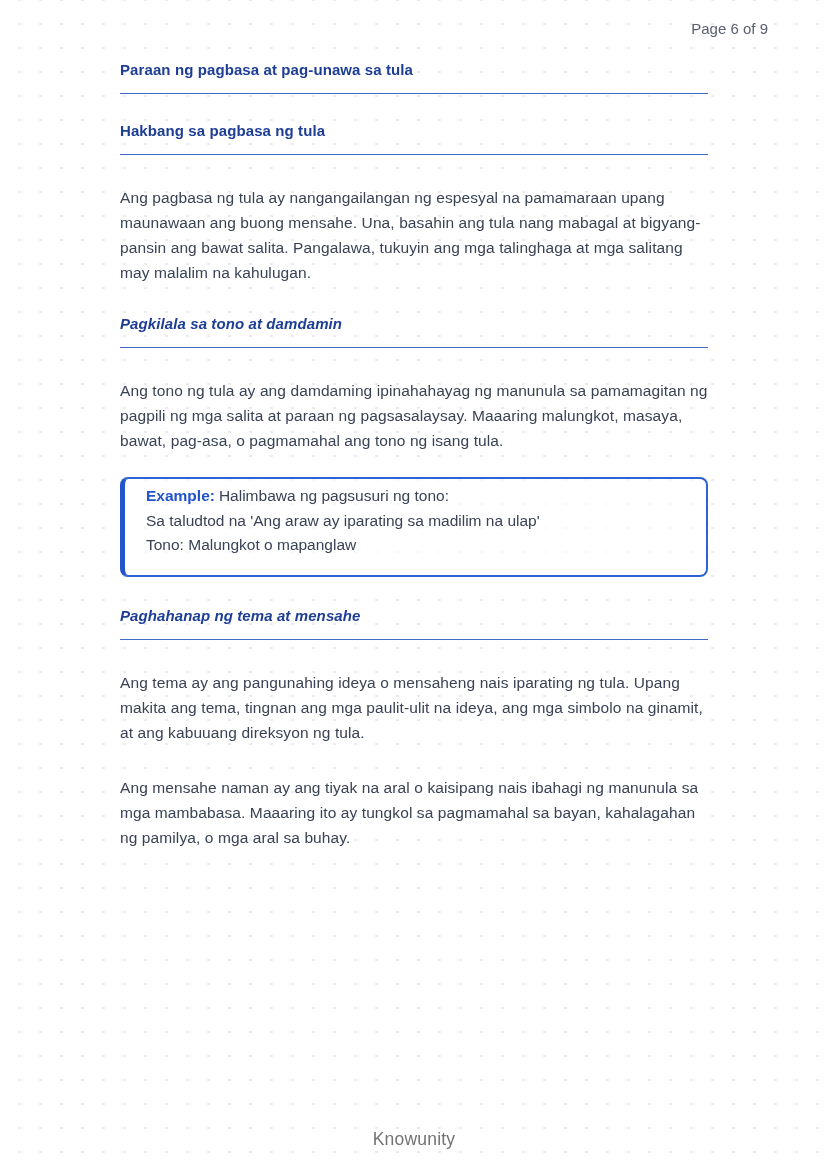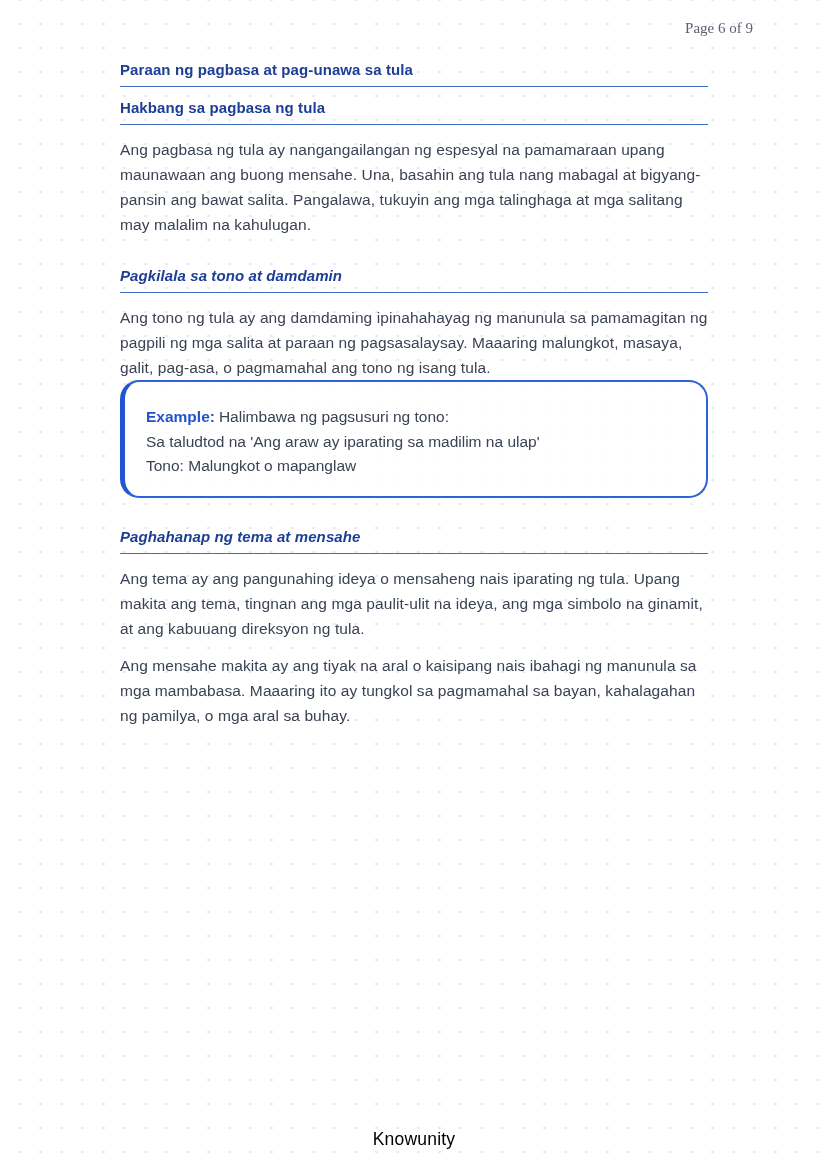--- a/index.html
+++ b/index.html
@@ -15,61 +15,62 @@
     background-image: radial-gradient(circle, #e9ecef 1.1px, transparent 1.4px);
     background-size: 21px 24px;
     background-position: 9px 12px;
     font-family: "Liberation Sans", "DejaVu Sans", sans-serif;
     overflow: hidden;
   }
 
   .page-indicator {
     position: absolute;
     top: 20px;
-    right: 75px;
-    font-family: Liberation Serif, serif;
+    right: 60px;
+    font-family: Liberation Sans, sans-serif;
     font-size: 15px;
     color: #5a6070;
   }
 
   .content {
     padding: 61px 120px 0 120px;
   }
 
   .section-heading {
     font-size: 15px;
     font-weight: bold;
     color: #1d3e94;
     letter-spacing: 0.1px;
-    padding-bottom: 8px;
+    padding-bottom: 15px;
     border-bottom: 1.5px solid #3e6cc7;
   }
 
   .section-heading + .section-heading {
-    margin-top: 12px;
+    margin-top: 28px;
   }
 
   .section-heading.spaced {
     margin-top: 30px;
     font-style: italic;
   }
 
   .body-paragraph {
-    margin-top: 12px;
+    margin-top: 30px;
     font-size: 15.5px;
     line-height: 25px;
     color: #3a4354;
     letter-spacing: 0.1px;
   }
 
   .example-box {
+    margin-top: 24px;
     border: 2px solid #2e62d9;
     border-left: 5px solid #2356cc;
-    border-radius: 19px;
-    padding: 23px 24px 17px 21px;
+    border-radius: 8px;
+    padding: 5px 24px 17px 21px;
     font-size: 15.5px;
     line-height: 24.5px;
     color: #3a4354;
     background: rgba(255,255,255,0.6);
   }
 
   .example-line { display: block; }
 
   .example-label {
     font-weight: bold;
@@ -77,52 +78,52 @@
     margin-right: 4px;
   }
 
   .watermark {
     position: absolute;
     bottom: 21px;
     left: 0;
     right: 0;
     text-align: center;
     font-size: 17.5px;
-    color: #000000;
+    color: #737373;
     letter-spacing: 0.2px;
   }
 </style>
 </head>
 <body>
 
 <div class="page-indicator">Page 6 of 9</div>
 
 <div class="content">
 
   <h2 class="section-heading">Paraan ng pagbasa at pag-unawa sa tula</h2>
 
   <h2 class="section-heading">Hakbang sa pagbasa ng tula</h2>
 
   <p class="body-paragraph">Ang pagbasa ng tula ay nangangailangan ng espesyal na pamamaraan upang maunawaan ang buong mensahe. Una, basahin ang tula nang mabagal at bigyang-pansin ang bawat salita. Pangalawa, tukuyin ang mga talinghaga at mga salitang may malalim na kahulugan.</p>
 
 
   <h2 class="section-heading spaced">Pagkilala sa tono at damdamin</h2>
 
-  <p class="body-paragraph">Ang tono ng tula ay ang damdaming ipinahahayag ng manunula sa pamamagitan ng pagpili ng mga salita at paraan ng pagsasalaysay. Maaaring malungkot, masaya, galit, pag-asa, o pagmamahal ang tono ng isang tula.</p>
+  <p class="body-paragraph">Ang tono ng tula ay ang damdaming ipinahahayag ng manunula sa pamamagitan ng pagpili ng mga salita at paraan ng pagsasalaysay. Maaaring malungkot, masaya, bawat, pag-asa, o pagmamahal ang tono ng isang tula.</p>
 
 
   <div class="example-box">
     <span class="example-line">
       <strong class="example-label">Example:</strong><span>Halimbawa ng pagsusuri ng tono:</span>
     </span>
     <span class="example-line">Sa taludtod na 'Ang araw ay iparating sa madilim na ulap'</span>
     <span class="example-line">Tono: Malungkot o mapanglaw</span>
   </div>
 
   <h2 class="section-heading spaced">Paghahanap ng tema at mensahe</h2>
 
   <p class="body-paragraph">Ang tema ay ang pangunahing ideya o mensaheng nais iparating ng tula. Upang makita ang tema, tingnan ang mga paulit-ulit na ideya, ang mga simbolo na ginamit, at ang kabuuang direksyon ng tula.</p>
 
-  <p class="body-paragraph">Ang mensahe makita ay ang tiyak na aral o kaisipang nais ibahagi ng manunula sa mga mambabasa. Maaaring ito ay tungkol sa pagmamahal sa bayan, kahalagahan ng pamilya, o mga aral sa buhay.</p>
+  <p class="body-paragraph">Ang mensahe naman ay ang tiyak na aral o kaisipang nais ibahagi ng manunula sa mga mambabasa. Maaaring ito ay tungkol sa pagmamahal sa bayan, kahalagahan ng pamilya, o mga aral sa buhay.</p>
 
 </div>
 
 <div class="watermark">Knowunity</div>
 
 </body></html>

